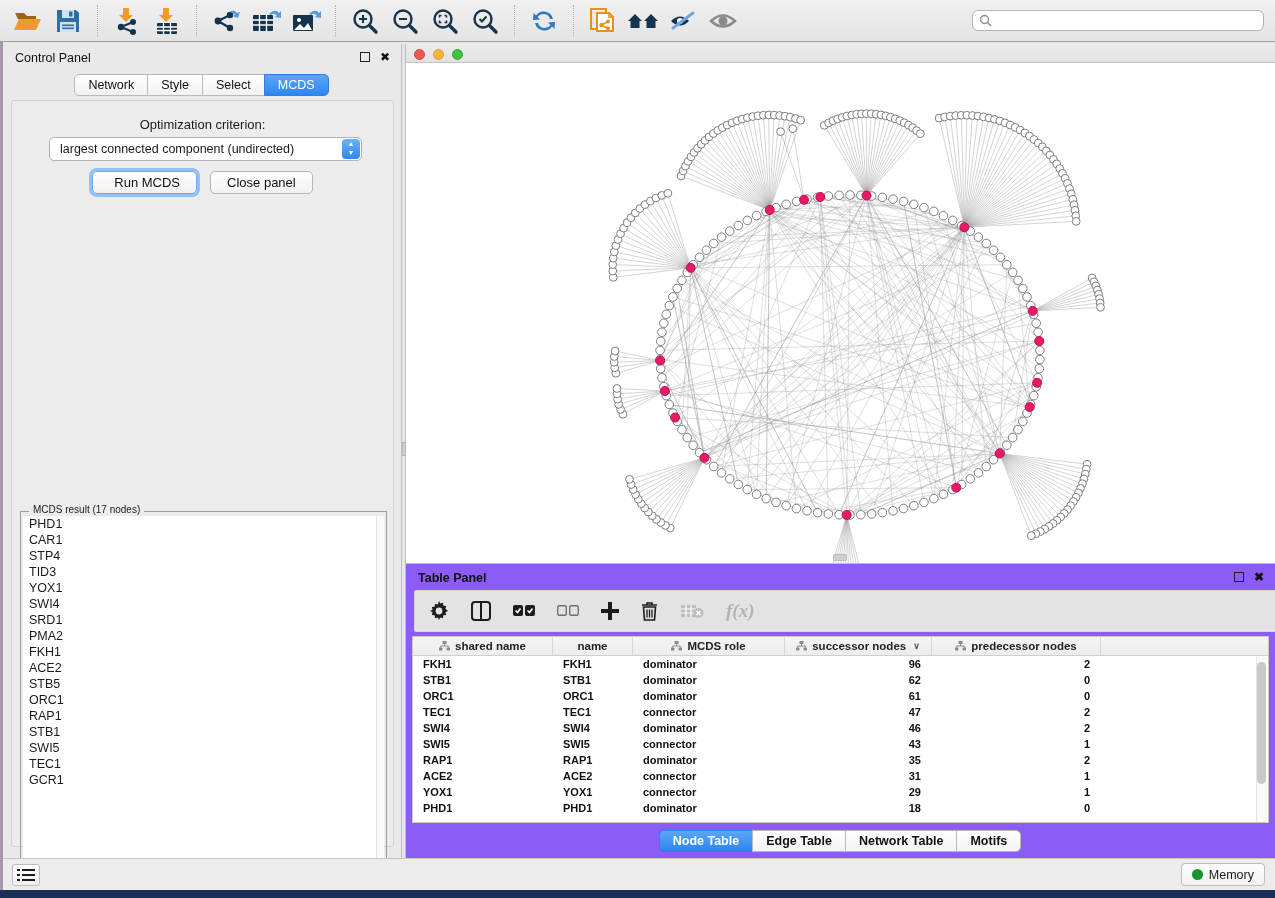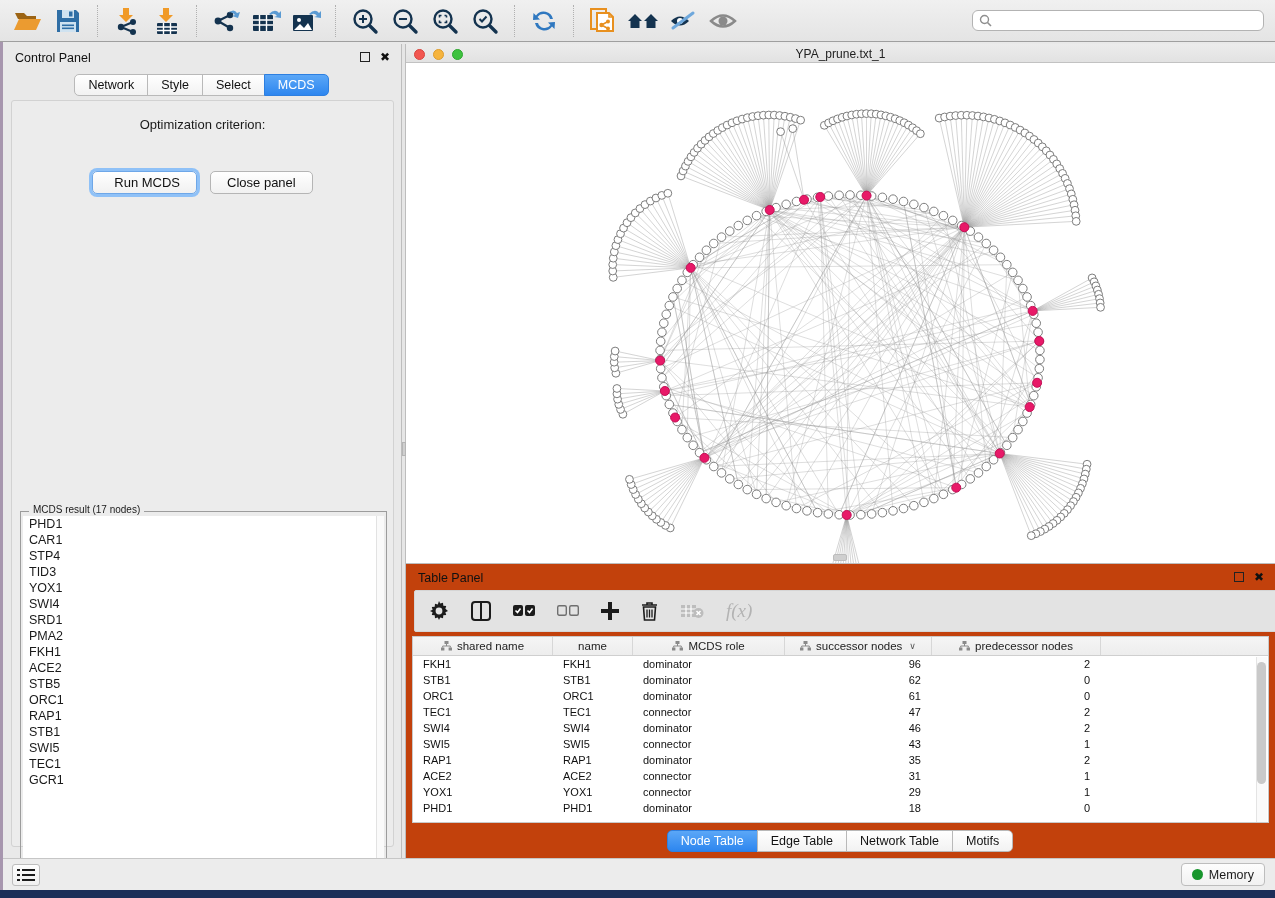--- a/index.html
+++ b/index.html
@@ -66,21 +66,21 @@
   .lights { position:absolute; left:8px; top:4.5px; display:flex; gap:8px; }
   .light { width:11px; height:11px; border-radius:50%; }
   .light.red { background:#f25650; border:0.5px solid #d8443e; }
   .light.yellow { background:#f6b43e; border:0.5px solid #dd9c2d; }
   .light.green { background:#3ec23f; border:0.5px solid #2ea72f; }
   .nw-title { position:absolute; left:0; top:2.5px; width:100%; text-align:center; font-size:12px; color:#222; }
   .nw-view { position:absolute; left:0; top:19px; width:869px; height:500px; background:#fff; }
   .h-thumb { position:absolute; left:427px; bottom:2px; width:14px; height:7px; background:#cfcfcf; border:1px solid #bdbdbd; border-radius:2px; }
 
   
-  .table-panel { position:absolute; left:406px; top:563px; width:869px; height:295px; background:#c2410c; border-top:1px solid #bdbdbd; }
+  .table-panel { position:absolute; left:406px; top:563px; width:869px; height:295px; background:#8b5cf6; border-top:1px solid #bdbdbd;font-weight:bold; }
   .tp-toolbar { position:absolute; left:8px; top:26px; width:950px; height:42px; background:#e3e3e3;
     border:1px solid #d5d5d5; border-radius:2px; display:flex; align-items:center; padding-left:14px; gap:22px; }
   .tp-icon { display:flex; align-items:center; justify-content:center; }
   .fx { font-family:"Liberation Serif", serif; font-style:italic; font-size:19px; color:#b3b3b3; }
   .tbl { position:absolute; left:6px; top:72px; width:857px; height:187px; background:#fff; border:1px solid #c9c9c9; }
   .tbl-header { display:flex; height:19px; background:linear-gradient(#f5f5f5,#ededed); border-bottom:1px solid #cfcfcf; }
   .th { display:flex; align-items:center; justify-content:center; gap:5px; font-size:11.5px; color:#222;
     border-right:1px solid #d7d7d7; height:100%; }
   .th .sort { font-size:9px; color:#555; margin-left:2px; }
   .tbl-body .tr { display:flex; height:16px; }
@@ -257,20 +257,27 @@
   <div class="cp-tabs">
       <div class="seg" id="cp-tabs">
         <div class="seg-btn">Network</div>
         <div class="seg-btn">Style</div>
         <div class="seg-btn">Select</div>
         <div class="seg-btn sel">MCDS</div>
       </div>
     </div>
   <div class="cp-inner">
     <div class="opt-label">Optimization criterion:</div>
+    <div class="dropdown">
+      <span>largest connected component (undirected)</span>
+      <div class="dd-stepper">
+          <span>▲</span>
+          <span>▼</span>
+        </div>
+    </div>
     <div class="btn-row">
       <button class="mac-btn focus">Run MCDS</button>
       <button class="mac-btn">Close panel</button>
     </div>
     <div class="result-group">
       <div class="result-label">MCDS result (17 nodes)</div>
       <div class="result-list" id="result-list">
           <div class="result-item">PHD1</div>
           <div class="result-item">CAR1</div>
           <div class="result-item">STP4</div>
@@ -293,21 +300,20 @@
     </div>
   </div>
 </div>
 
 <div class="v-divider">
   <div class="v-handle"></div>
 </div>
 
 <div class="network-window">
   <div class="nw-titlebar">
-    <div class="nw-title">YPA_prune.txt_1</div>
     <div class="lights">
       <div class="light red"></div>
       <div class="light yellow"></div>
       <div class="light green"></div>
     </div>
   </div>
   <div class="nw-view">
     <svg id="graph" width="869" height="500">
         <line x1="284.6525920903694" y1="204.85775439759567" x2="433.15312593607416" y2="451.73905662818174" stroke="#8f8f8f" stroke-width="0.7" opacity="0.42"></line>
         <line x1="284.6525920903694" y1="204.85775439759567" x2="411.60078339980146" y2="449.6566137356309" stroke="#8f8f8f" stroke-width="0.7" opacity="0.42"></line>

